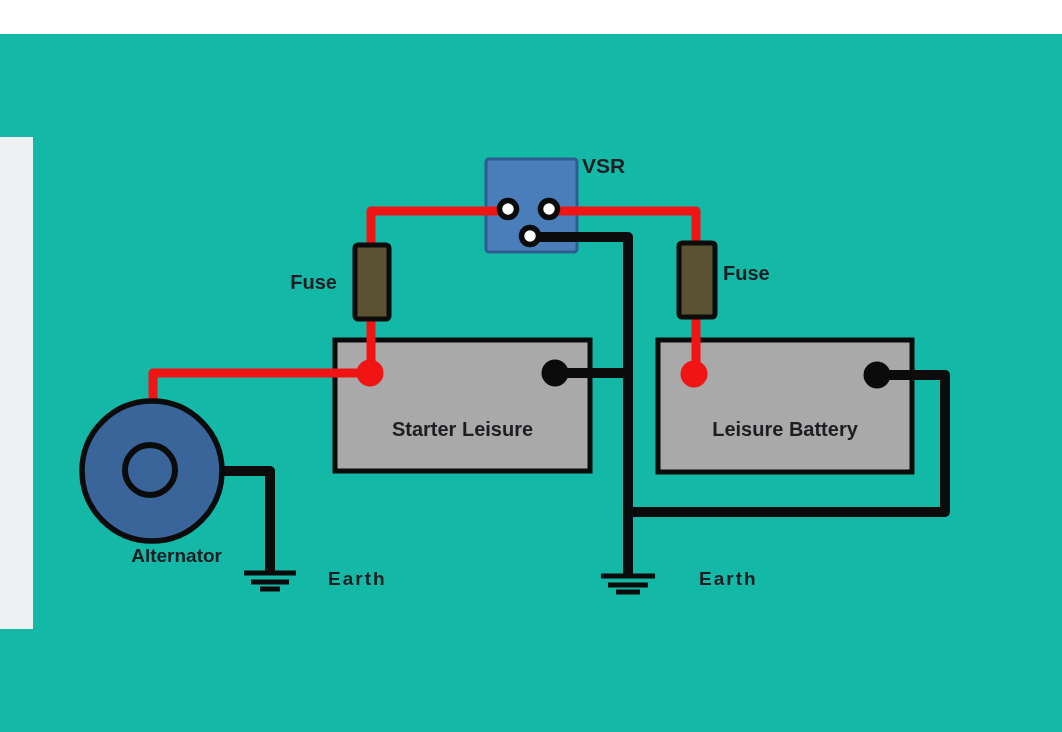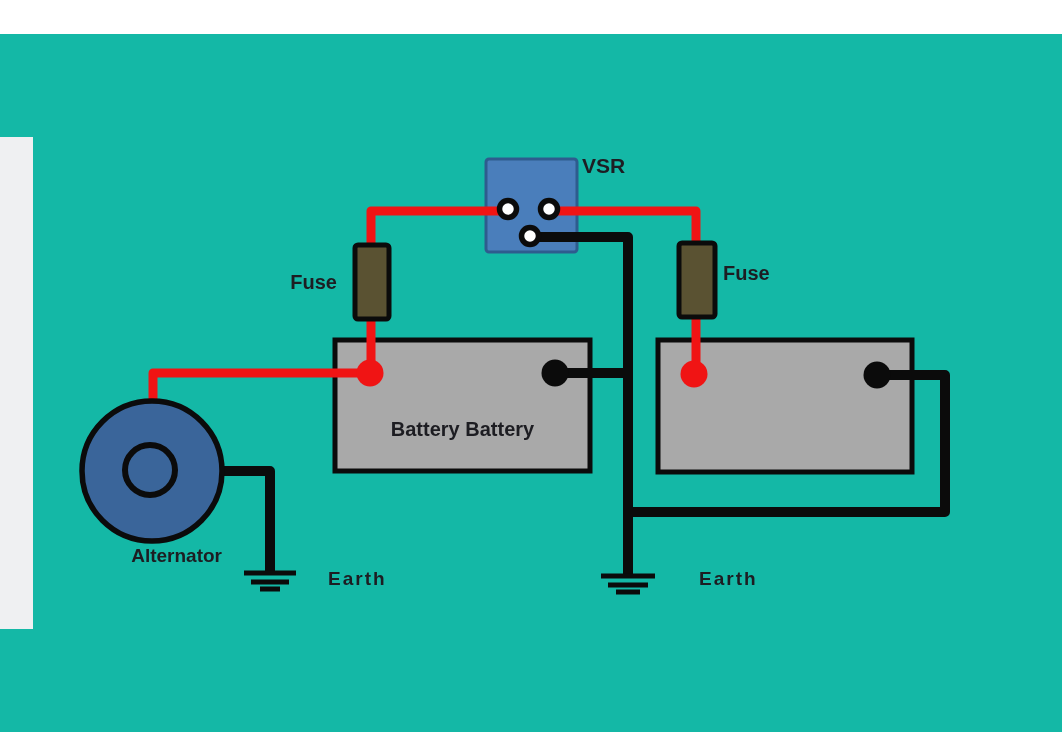--- a/index.html
+++ b/index.html
@@ -85,17 +85,18 @@
     <g stroke-width="5" stroke="#0b0b0b">
       <line x1="601" y1="542" x2="655" y2="542"></line>
       <line x1="608" y1="551" x2="648" y2="551"></line>
       <line x1="616" y1="558" x2="640" y2="558"></line>
     </g>
   </svg>
 
   <div class="label lbl-vsr">VSR</div>
   <div class="label lbl-fuse-left">Fuse</div>
   <div class="label lbl-fuse-right">Fuse</div>
-  <div class="label lbl-starter">Battery Battery</div>
+  <div class="label lbl-starter">Starter Leisure</div>
+  <div class="label lbl-leisure">Leisure Battery</div>
   <div class="label lbl-alternator">Alternator</div>
   <div class="label lbl-earth-left">Earth</div>
   <div class="label lbl-earth-right">Earth</div>
 </div>
 
 </body></html>

